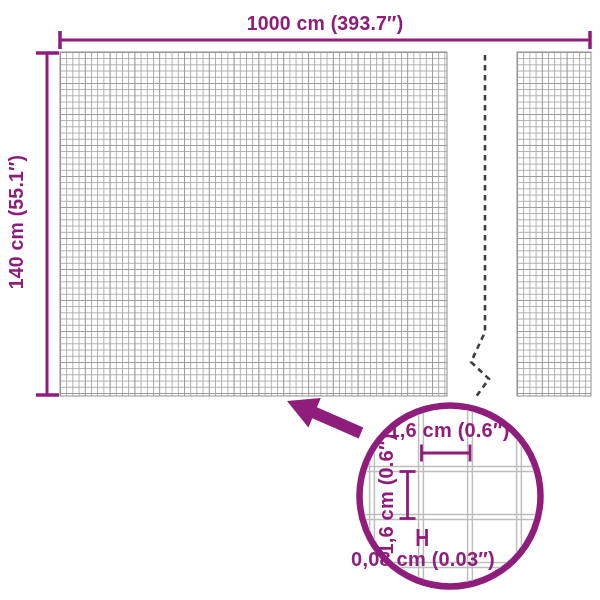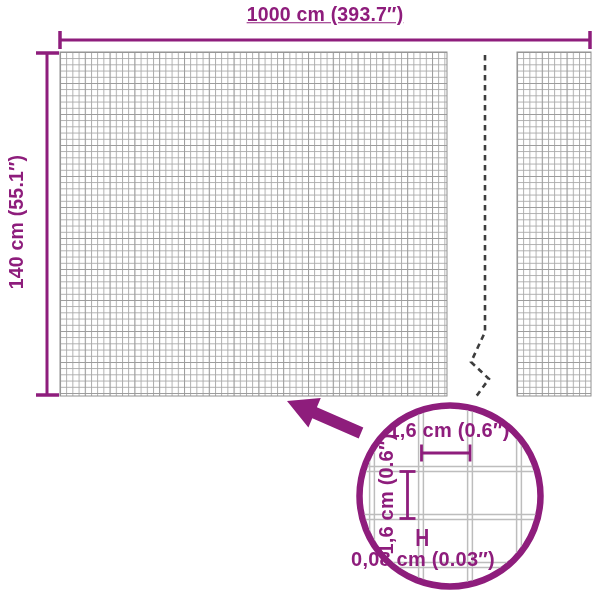--- a/index.html
+++ b/index.html
@@ -114,21 +114,21 @@
       </g>
 
       <g>
         <line class="dim-thin" x1="418" y1="529" x2="418" y2="546"></line>
         <line class="dim-thin" x1="426.5" y1="529" x2="426.5" y2="546"></line>
         <line class="dim-thin" x1="418" y1="537.5" x2="426.5" y2="537.5"></line>
       </g>
     </g>
   </svg>
 
-  <div class="lbl main" style="left:325px;top:15px;text-decoration:underline;">1000 cm (393.7″)</div>
+  <div class="lbl main" style="left:325px;top:24px;">1000 cm (393.7″)</div>
 
   <div class="lbl main rot" style="left:17px;top:222px;">140 cm (55.1″)</div>
 
   <div class="lbl detail" style="left:449px;top:430px;">1,6 cm (0.6″)</div>
 
   <div class="lbl detail rot" style="left:386px;top:494px;">1,6 cm (0.6″)</div>
 
   <div class="lbl detail" style="left:423px;top:559px;">0,08 cm (0.03″)</div>
 
 </div>

